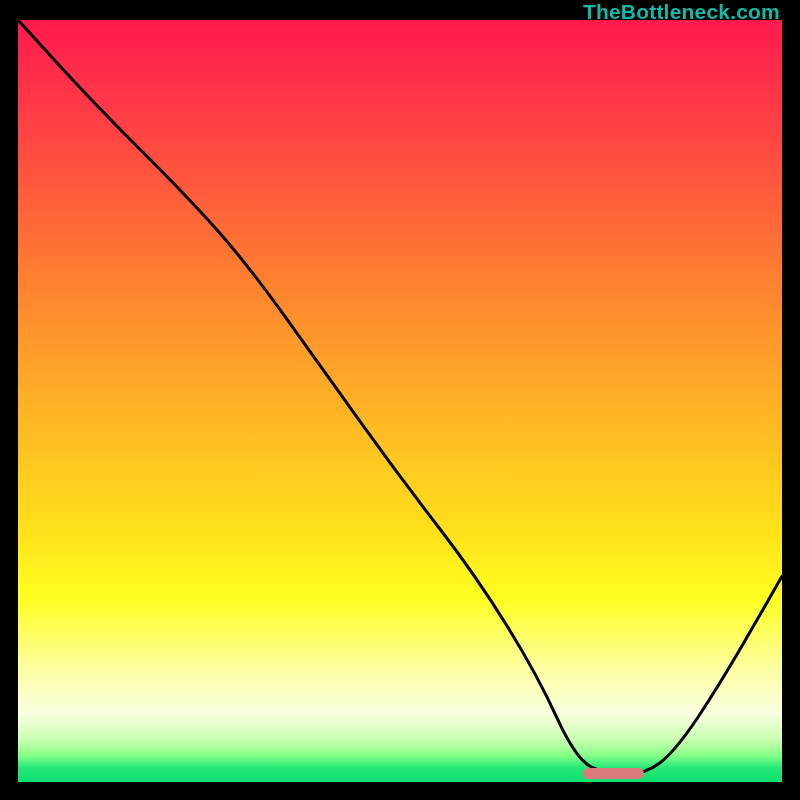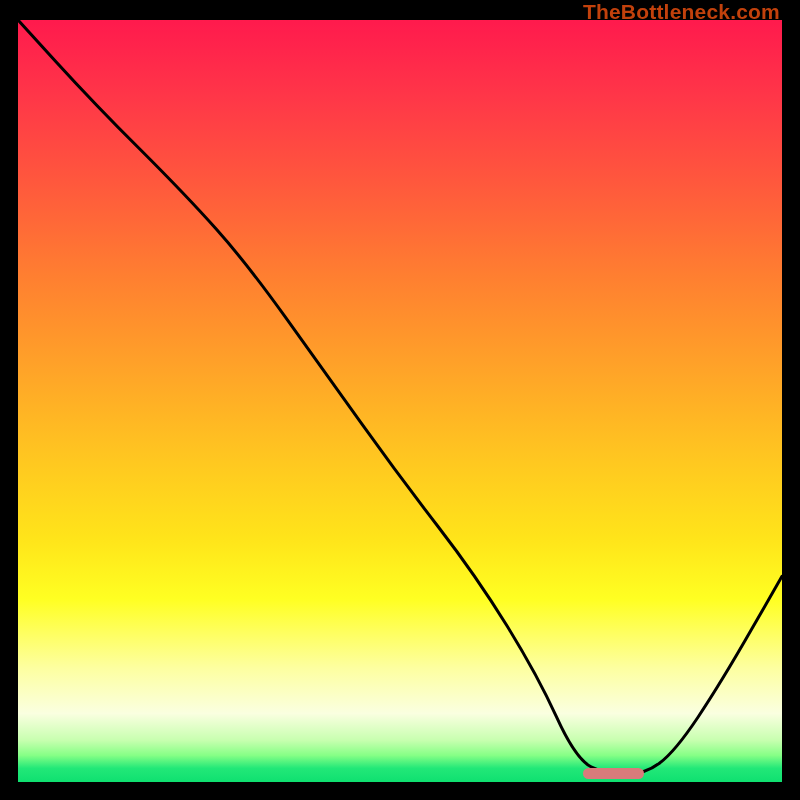--- a/index.html
+++ b/index.html
@@ -38,21 +38,21 @@
       #faffe0 91%,
       #c8ffb0 94.5%,
       #86ff86 96.5%,
       #22e878 98.2%,
       #0fe070 100%);
   }
   .watermark {
     position: absolute;
     top: 0px;
     right: 20px;
-    color: #c2410c;
+    color: #14b8a6;
     font-size: 21px;
     font-weight: 600;
     letter-spacing: 0.2px;
     user-select: none;
   }
   svg.curve {
     position: absolute;
     left: 0;
     top: 0;
     width: 764px;

